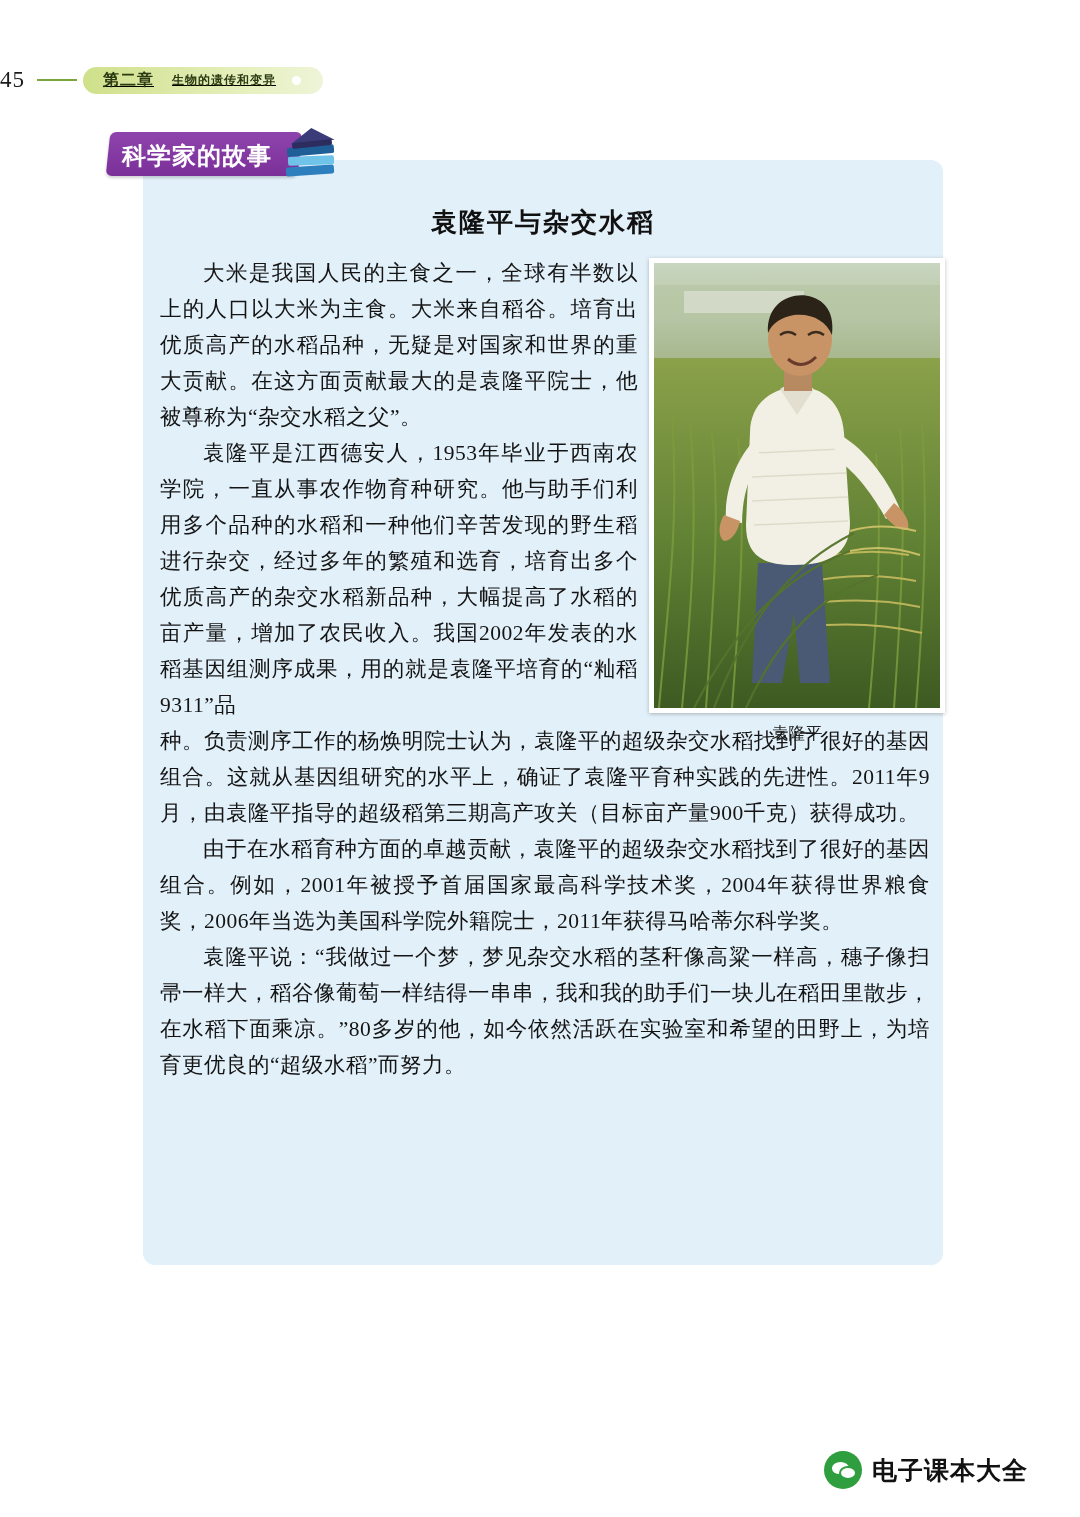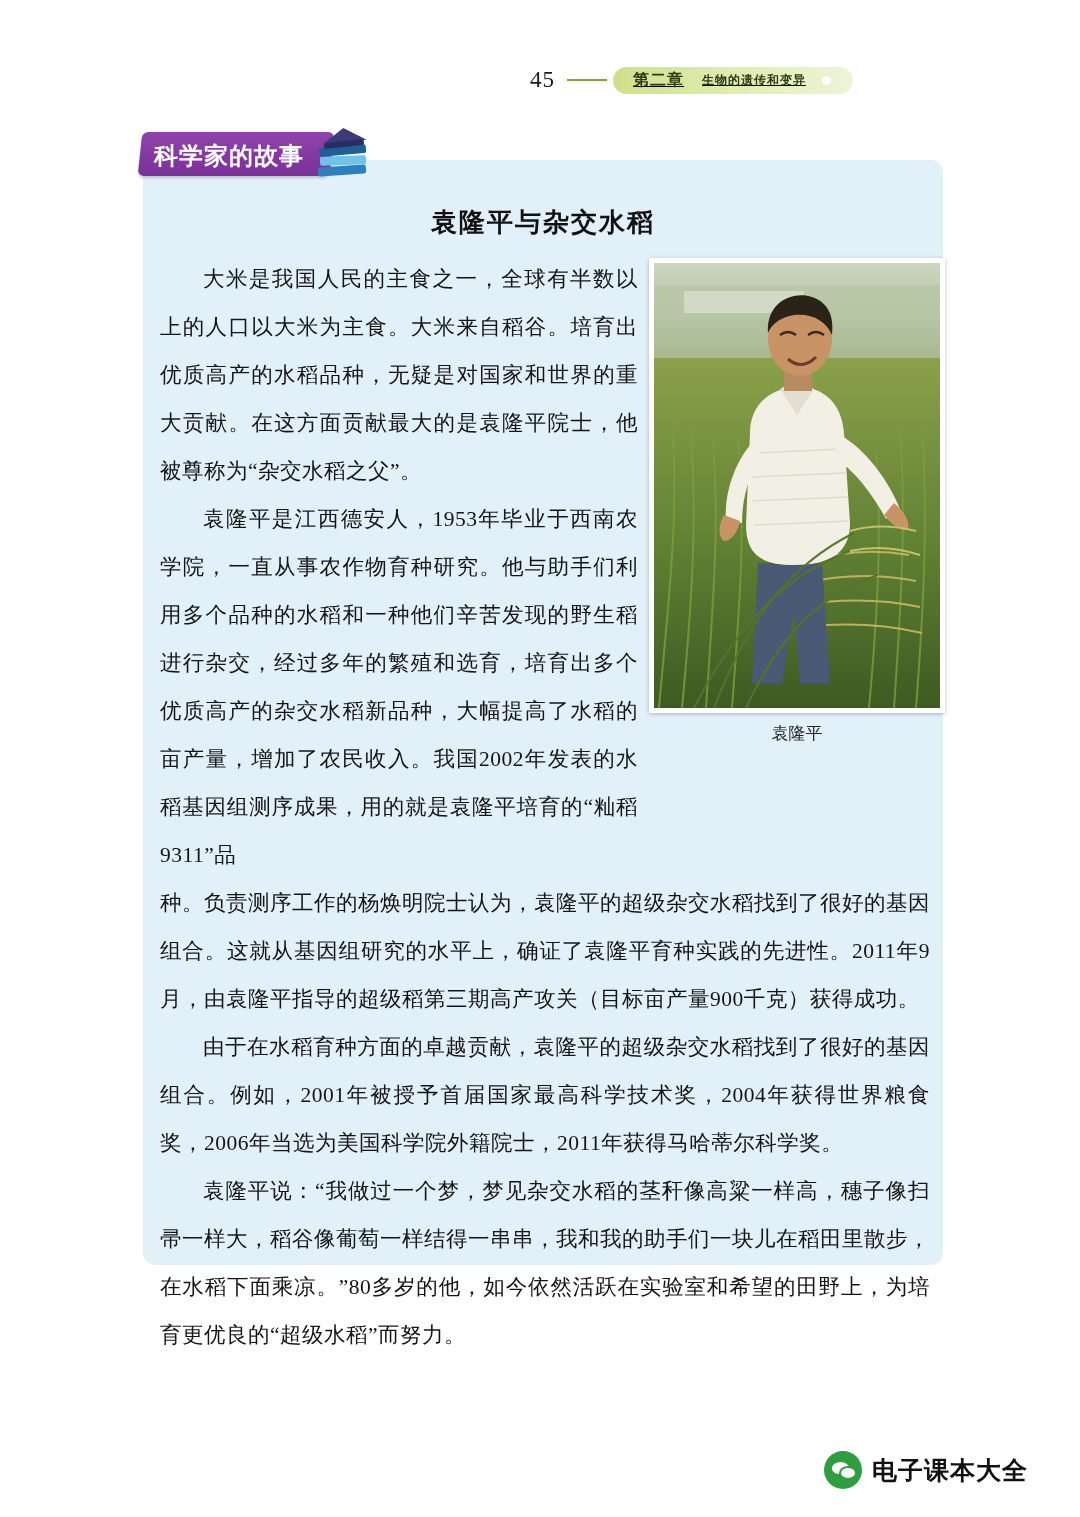--- a/index.html
+++ b/index.html
@@ -17,21 +17,21 @@
 
   
   .page-header {
     position: absolute;
     top: 60px;
     left: 0;
     width: 985px;
     height: 40px;
     display: flex;
     align-items: center;
-    justify-content: flex-end;
+    justify-content: flex-start;
     padding-right: 132px;
     box-sizing: border-box;
   }
   .page-number {
     font-size: 23px;
     color: #1b1b1b;
     font-family: "Liberation Serif", serif;
     margin-right: 12px;
     letter-spacing: 1px;
   }
@@ -85,21 +85,20 @@
     border-radius: 12px;
   }
 
   
   .story-tab {
     position: absolute;
     left: 108px;
     top: 126px;
     width: 230px;
     height: 62px;
-    margin-left: 32px;
   }
   .tab-body {
     position: absolute;
     left: 0;
     top: 6px;
     width: 192px;
     height: 44px;
     background: linear-gradient(to bottom, #8e44ad, #7b2f99);
     border-radius: 6px;
     transform: skewX(-6deg);
@@ -195,21 +194,21 @@
 
   .text-col {
     position: absolute;
     left: 160px;
     top: 255px;
     width: 770px;
   }
   p.para {
     margin: 0;
     font-size: 21.5px;
-    line-height: 48px;
+    line-height: 36px;
     color: #141414;
     text-align: justify;
     text-justify: inter-ideograph;
     text-indent: 2em;
     font-family: "Liberation Serif", "DejaVu Serif", serif;
     letter-spacing: 0.5px;
   }
   
   .narrow { width: 478px; }
   .full   { width: 770px; }

